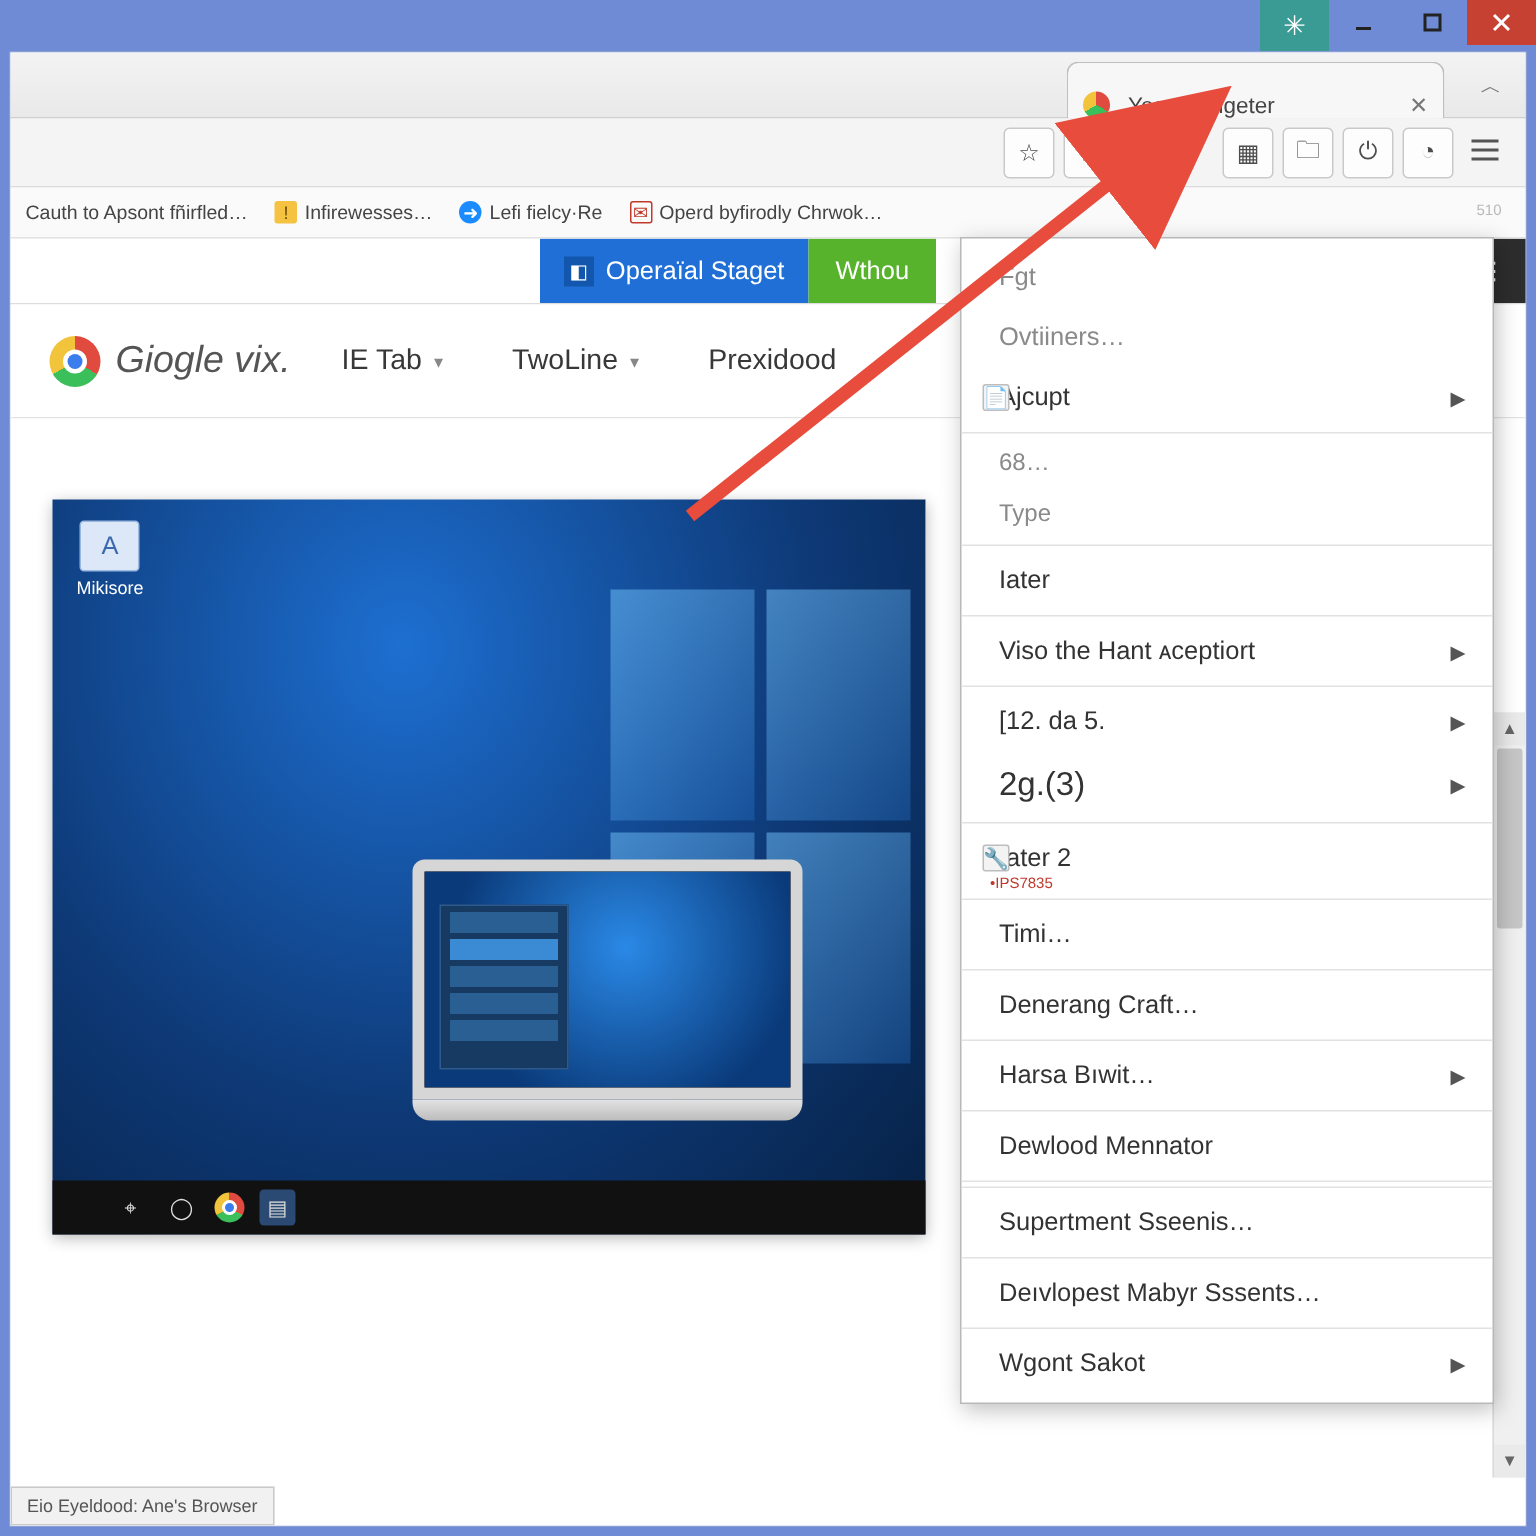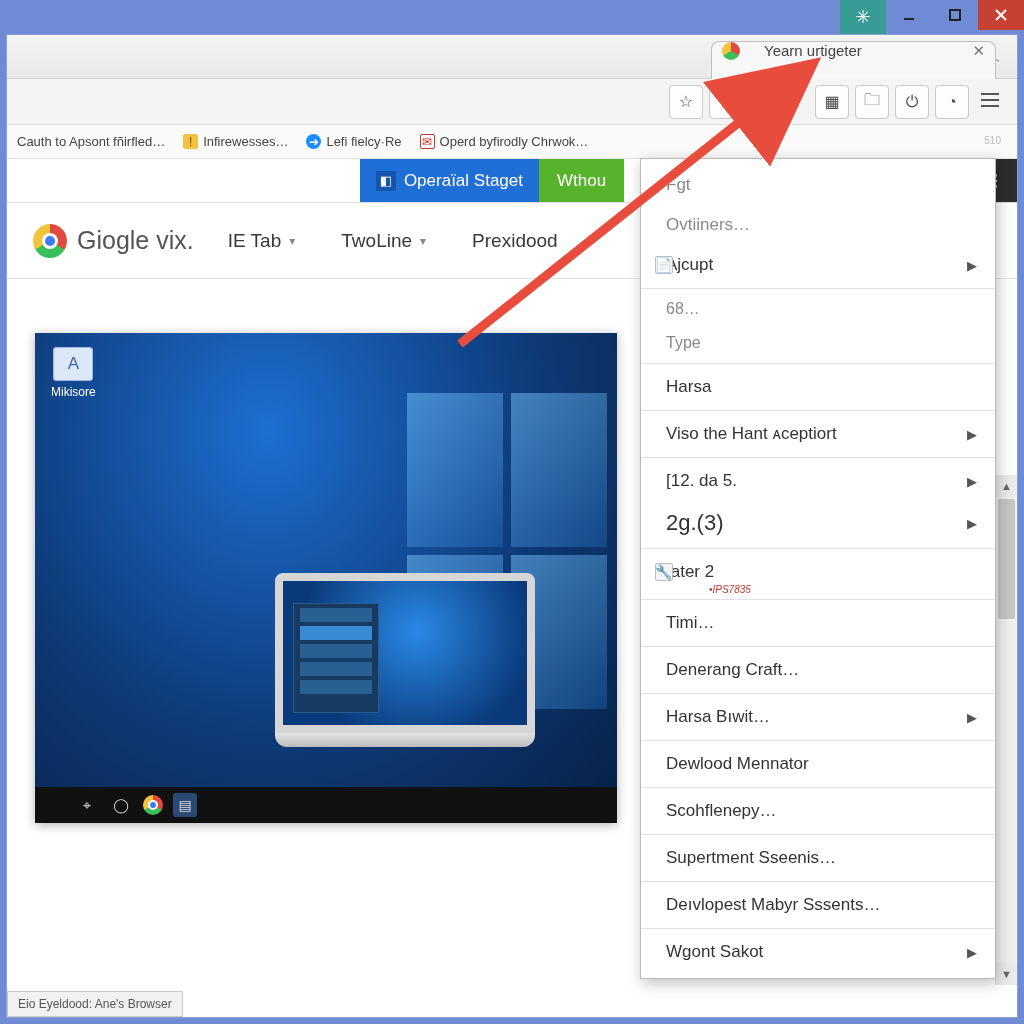--- a/index.html
+++ b/index.html
@@ -8,21 +8,21 @@
 
   .titlebar{height:34px;display:flex;justify-content:flex-end;}
   .titlebar .btn{width:46px;height:30px;display:flex;align-items:center;justify-content:center;color:#111;}
   .titlebar .ext{background:#3a9托94;color:#fff;width:46px;height:34px;}
   .titlebar .ext{background:#3a9a94;}
   .titlebar .close{background:#c64131;color:#fff;}
 
   .window{position:absolute;left:6px;top:34px;right:6px;bottom:6px;background:#fff;border:1px solid #8aa0d4;display:flex;flex-direction:column;}
 
   .tabstrip{height:44px;background:linear-gradient(#f3f3f3,#e9e9e9);border-bottom:1px solid #cfcfcf;position:relative;}
-  .tab{position:absolute;top:6px;left:704px;height:38px;width:285px;background:#f7f7f7;border:1px solid #bfbfbf;border-bottom:none;border-radius:8px 8px 0 0;display:flex;align-items:flex-start;padding:0 10px;gap:24px;z-index:4;}
+  .tab{position:absolute;top:6px;left:704px;height:38px;width:252px;background:#f7f7f7;border:1px solid #bfbfbf;border-bottom:none;border-radius:8px 8px 0 0;display:flex;align-items:flex-end;padding:0 10px;gap:12px;z-index:4;}
   .tab .favicon{width:18px;height:18px;border-radius:50%;background:conic-gradient(#e04a3f 0 120deg,#3bbf5a 120deg 240deg,#f2c43c 240deg 360deg);}
   .tab .title{flex:1;font-size:15px;color:#444;white-space:nowrap;overflow:hidden;}
   .tab .x{color:#777;font-size:15px;cursor:pointer;}
   .newtab-caret{position:absolute;right:16px;top:14px;color:#777;font-size:14px;}
 
   .toolbar{height:46px;background:#f4f4f4;border-bottom:1px solid #dcdcdc;display:flex;align-items:center;gap:6px;padding:0 12px;position:relative;}
   .url-actions{margin-left:auto;display:flex;gap:6px;}
   .tb-icon{width:34px;height:34px;border:1px solid #c9c9c9;border-radius:4px;background:#fdfdfd;display:flex;align-items:center;justify-content:center;color:#4d4d4d;font-size:16px;}
   .tb-icon.plain{border:none;background:transparent;}
   .hamburger{width:30px;height:30px;display:flex;flex-direction:column;justify-content:center;gap:4px;align-items:center;}
@@ -37,21 +37,21 @@
   .bm-tiny{position:absolute;right:16px;top:10px;font-size:10px;color:#b9b9b9;text-align:center;}
 
   .sitebar{height:44px;display:flex;align-items:stretch;border-bottom:1px solid #ddd;}
   .sitebar .fill{flex:1;background:#fff;}
   .sitebar .blue{background:#1f6fd6;color:#fff;display:flex;align-items:center;gap:8px;padding:0 16px;font-size:17px;}
   .sitebar .blue .sq{width:20px;height:20px;background:#1257ad;display:inline-flex;align-items:center;justify-content:center;font-size:13px;}
   .sitebar .green{background:#57b32c;color:#fff;display:flex;align-items:center;padding:0 18px;font-size:17px;}
   .sitebar .dots{width:40px;background:#2d2d2d;display:flex;align-items:center;justify-content:center;color:#eee;letter-spacing:2px;}
 
   .sitenav{height:76px;background:#fff;border-bottom:1px solid #e3e3e3;display:flex;align-items:center;gap:34px;padding:0 26px;}
-  .brand{display:flex;align-items:center;gap:10px;}
+  .brand{display:flex;align-items:center;gap:10px;font-style:italic;}
   .brand .logo{width:34px;height:34px;border-radius:50%;background:conic-gradient(#e04a3f 0 120deg,#3bbf5a 120deg 240deg,#f2c43c 240deg 360deg);position:relative;}
   .brand .logo::after{content:"";position:absolute;inset:9px;border-radius:50%;background:#fff;}
   .brand .logo::before{content:"";position:absolute;inset:12px;border-radius:50%;background:#3b7ded;z-index:1;}
   .brand .txt{font-size:25px;color:#555;}
   .navlink{display:flex;align-items:center;gap:8px;font-size:19px;color:#383838;cursor:pointer;}
   .navlink .chev{font-size:12px;color:#888;}
 
   .content{flex:1;background:#fff;position:relative;overflow:hidden;}
   .shot{position:absolute;left:28px;top:54px;width:582px;height:490px;background:radial-gradient(ellipse at 40% 20%,#1d6fd1 0%,#0e3a78 55%,#062043 100%);box-shadow:0 2px 10px rgba(0,0,0,.3);}
   .shot .winlogo{position:absolute;right:0;top:0;bottom:54px;width:220px;display:grid;grid-template-columns:1fr 1fr;grid-template-rows:1fr 1fr;gap:8px;padding:60px 10px 60px 10px;opacity:.55;}
@@ -76,21 +76,21 @@
 
   
   .menu{position:absolute;top:158px;left:640px;width:356px;background:#fff;border:1px solid #b8b8b8;box-shadow:2px 4px 14px rgba(0,0,0,.25);z-index:10;padding:6px 0;}
   .menu .mi{display:flex;align-items:center;height:40px;padding:0 18px 0 25px;font-size:17px;color:#333;position:relative;cursor:pointer;}
   .menu .mi.small{height:34px;font-size:16px;}
   .menu .mi.dim{color:#8a8a8a;}
   .menu .mi .arr{margin-left:auto;color:#555;font-size:13px;}
   .menu .mi .mic{position:absolute;left:14px;width:18px;height:18px;display:flex;align-items:center;justify-content:center;color:#6b6b6b;font-size:14px;border:1px solid #bdbdbd;border-radius:2px;background:#f3f3f3;}
   .menu .sep{height:1px;background:#e2e2e2;margin:3px 0;}
   .menu .big{font-size:22px;height:44px;}
-  .menu .tiny{font-size:10px;color:#c0392b;padding-left:68px;margin-top:-8px;margin-bottom:4px;font-style:italic;}
+  .menu .tiny{font-size:10px;color:#c0392b;padding-left:19px;margin-top:-8px;margin-bottom:4px;}
 
   
   .arrow-svg{position:absolute;left:370px;top:44px;z-index:20;pointer-events:none;}
 
   
   .vscroll{position:absolute;right:0;top:196px;bottom:32px;width:22px;background:#f0f0f0;border-left:1px solid #dadada;display:flex;flex-direction:column;}
   .vscroll .arrow-up,.vscroll .arrow-down{height:22px;display:flex;align-items:center;justify-content:center;color:#666;font-size:11px;background:#eaeaea;}
   .vscroll .thumb{margin:2px;flex:0 0 120px;background:#c6c6c6;border-radius:2px;}
   .vscroll .track{flex:1;}
 </style>
@@ -277,21 +277,21 @@
 
   </div>
     <div class="mi dim small">
 
     <span>Type</span>
 
   </div>
     <div class="sep"></div>
     <div class="mi">
 
-    <span>Harsa</span>
+    <span>Iater</span>
 
   </div>
     <div class="sep"></div>
     <div class="mi">
 
     <span>Viso the Hant ᴀceptiort</span>
     <span class="arr">▶</span>
   </div>
     <div class="sep"></div>
     <div class="mi">
@@ -329,25 +329,20 @@
     <span>Harsa Bıwit…</span>
     <span class="arr">▶</span>
   </div>
     <div class="sep"></div>
     <div class="mi">
 
     <span>Dewlood Mennator</span>
 
   </div>
     <div class="sep"></div>
-    <div class="mi">
-
-    <span>Scohflenepy…</span>
-
-  </div>
     <div class="sep"></div>
     <div class="mi">
 
     <span>Supertment Sseenis…</span>
 
   </div>
     <div class="sep"></div>
     <div class="mi">
 
     <span>Deıvlopest Mabyr Sssents…</span>

